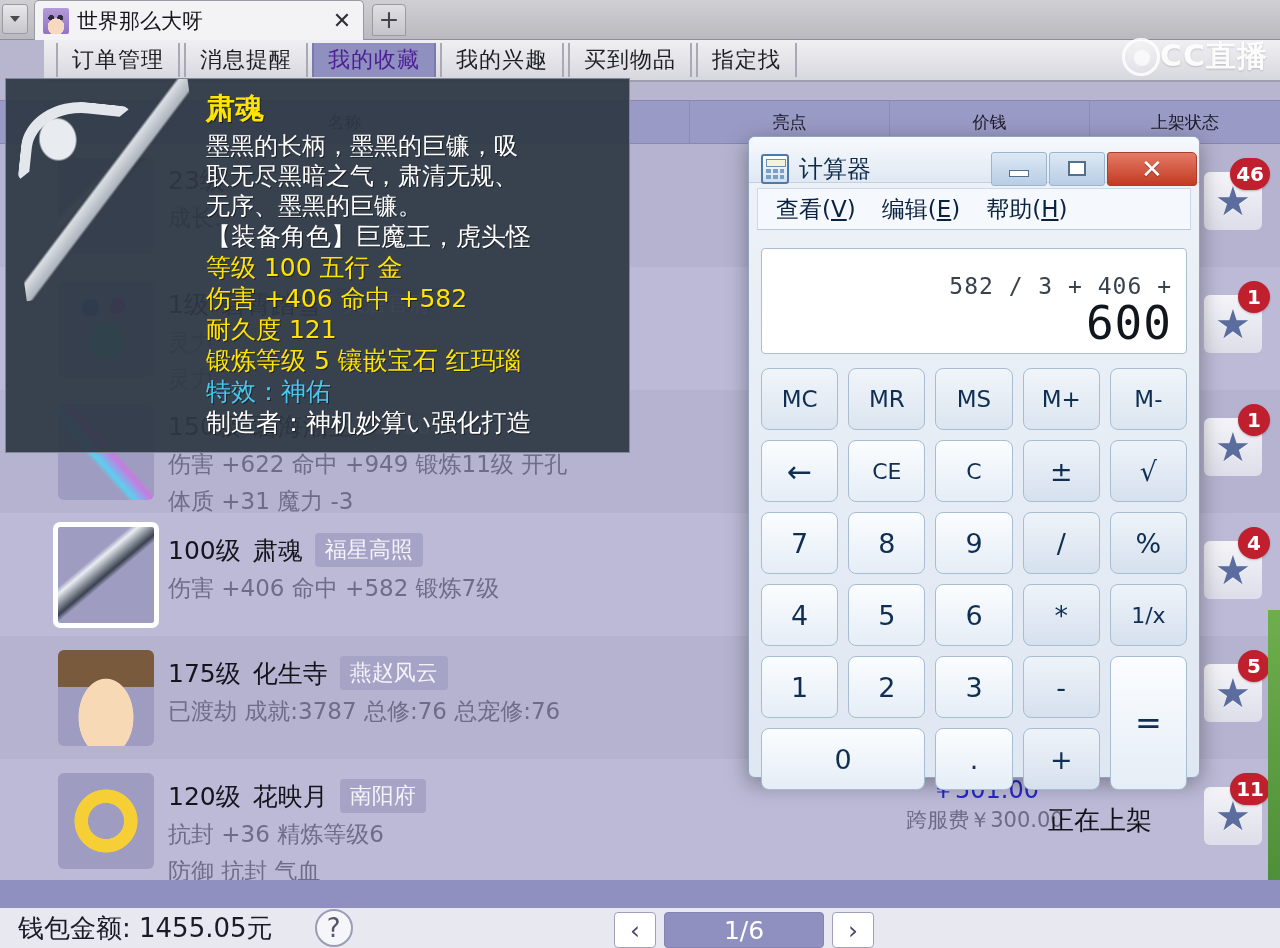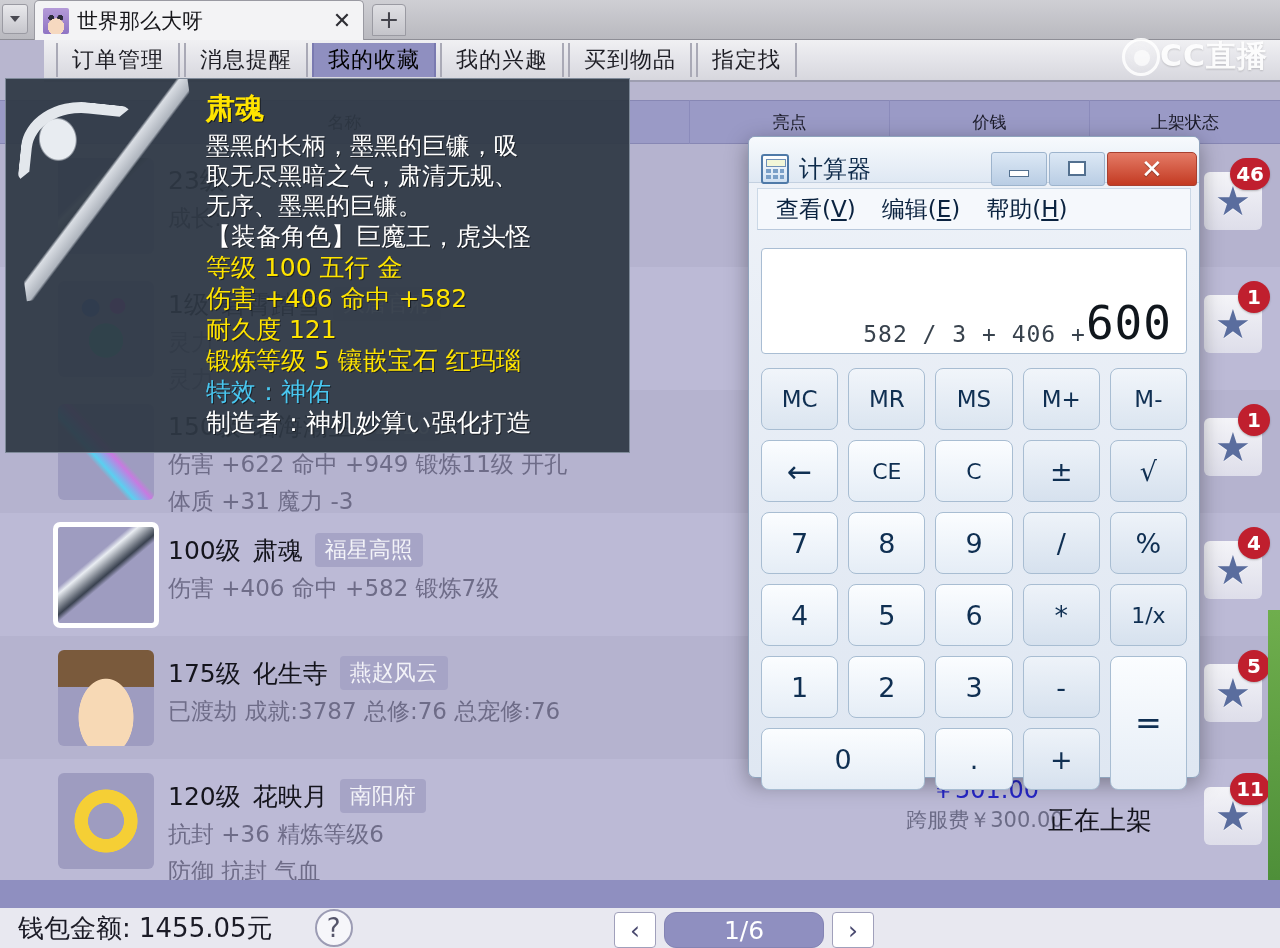--- a/index.html
+++ b/index.html
@@ -67,21 +67,21 @@
   }
   .nav-tab {
     height: 34px; padding: 0 14px;
     font-size: 22px; color: #1d1d24;
     display: flex; align-items: center;
     border-left: 2px solid #a9a9b6; border-right: 2px solid #a9a9b6;
     filter: blur(0.35px);
     letter-spacing: 1px;
   }
   .nav-tab.selected {
-    background: #8f8fc0; color: #000000;
+    background: #8f8fc0; color: #4c1d95;
     border-color: #7a7ab0;
     font-family: Liberation Mono, monospace;
   }
   #cc-watermark {
     position: absolute; right: 12px; top: 36px;
     display: flex; align-items: center; gap: 0;
     opacity: .88;
   }
   #cc-logo-mark {
     width: 38px; height: 38px; border-radius: 50%;
@@ -288,21 +288,21 @@
     background: #f5f8fc; border: 1px solid #cbd8e6;
     border-bottom: 1px solid #b9c9dc;
     display: flex; align-items: center; gap: 26px; padding-left: 18px;
   }
   .calc-menu { font-size: 23px; color: #0b2340; }
   .calc-menu u { text-decoration: underline; }
   #calc-display {
     margin: 18px 12px 0 12px; height: 106px;
     background: #ffffff; border: 1px solid #a9bdd3;
     border-radius: 4px;
-    display: flex; flex-direction: row; align-items: flex-end;
+    display: flex; flex-direction: column; align-items: flex-end;
     justify-content: flex-end; padding: 6px 14px 6px 6px;
     font-family: "DejaVu Sans Mono", "Liberation Mono", monospace;
   }
   #calc-expression { font-size: 23px; color: #38424d; letter-spacing: 1px; }
   #calc-result { font-size: 46px; color: #10161c; line-height: 1.05; letter-spacing: 1px; }
   #calc-keypad {
     margin: 14px 12px 10px 12px;
     display: grid; grid-template-columns: repeat(5, 1fr);
     grid-auto-rows: 62px; gap: 10px;
   }
@@ -337,21 +337,21 @@
     margin-left: 42px; font-size: 26px; color: #55556a;
     display: flex; align-items: center; justify-content: center;
   }
   #pager { position: absolute; left: 614px; top: 4px; display: flex; gap: 8px; }
   .pager-btn {
     width: 42px; height: 36px; border: 1px solid #a0a0bb; border-radius: 4px;
     background: #ffffff; color: #4a4a70; font-size: 25px;
     display: flex; align-items: center; justify-content: center;
   }
   #pager-indicator {
-    width: 160px; height: 36px; border: 1px solid #8484b4; border-radius: 12px;
+    width: 160px; height: 36px; border: 1px solid #8484b4; border-radius: 4px;
     background: #8f8fc0; color: #ffffff; font-size: 25px;
     display: flex; align-items: center; justify-content: center;
   }
   #green-strip {
     position: absolute; right: 0; top: 610px; width: 12px; height: 270px;
     background: linear-gradient(#6fae4d, #4e8f39);
   }
 </style>
 </head>
 <body>

